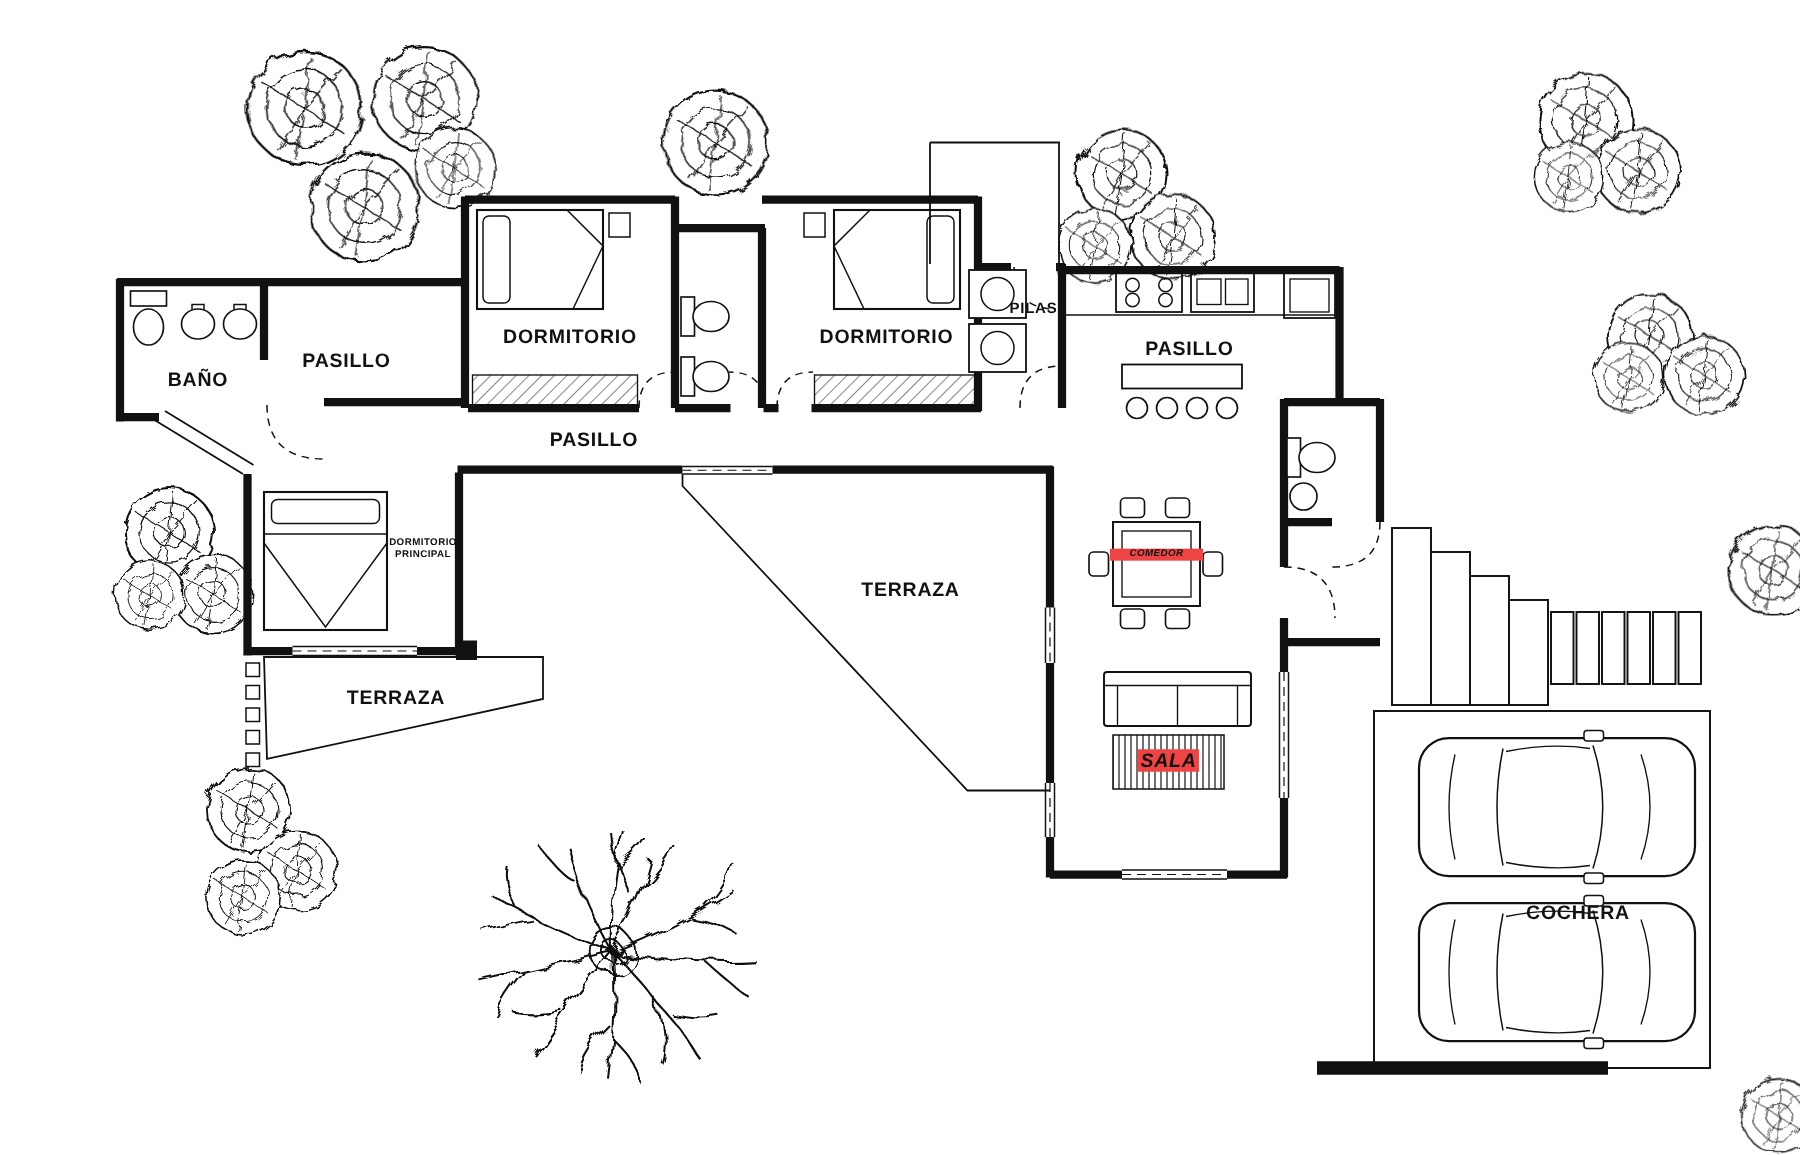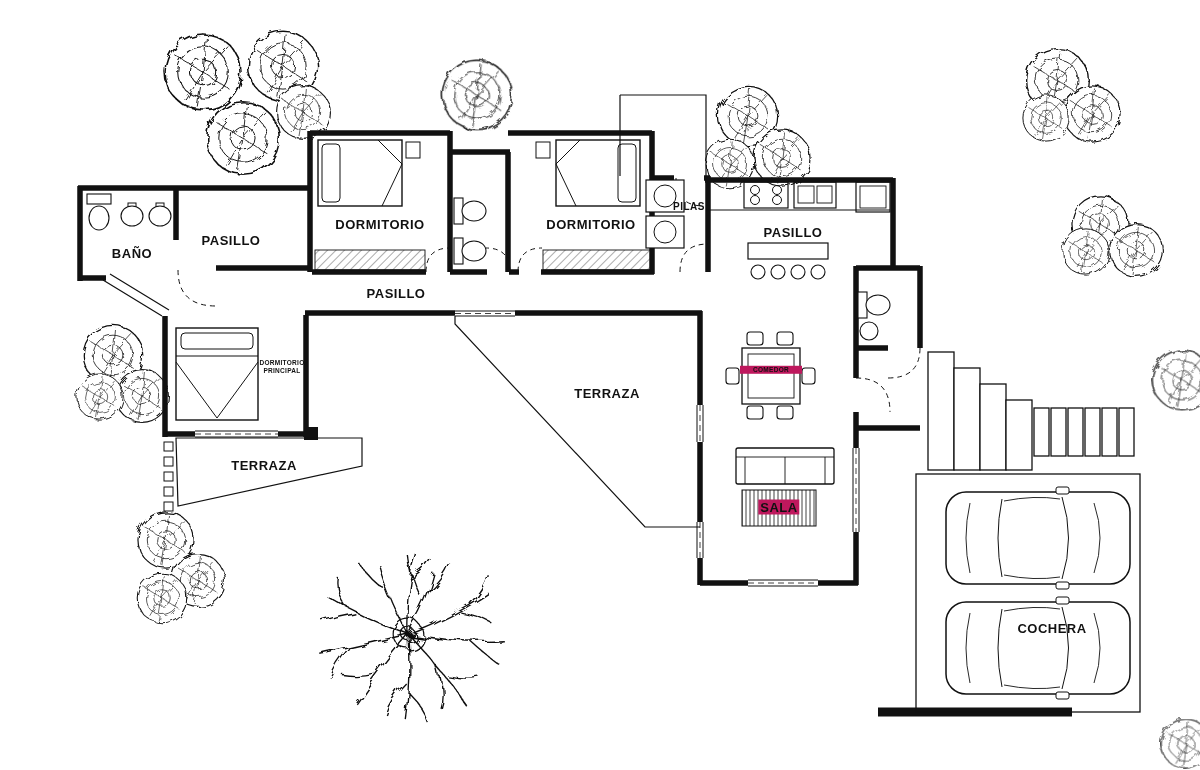--- a/index.html
+++ b/index.html
@@ -2,21 +2,21 @@
 <html><head>
 <meta charset="utf-8">
 <style>
   html,body{margin:0;padding:0;background:#fff;}
   .canvas{position:relative;width:1200px;height:770px;background:#ffffff;overflow:hidden;
           font-family:"Liberation Sans",sans-serif;}
   .canvas svg{position:absolute;left:0;top:0;}
   .lbl{position:absolute;transform:translate(-50%,-50%);font-weight:bold;font-size:13px;
        letter-spacing:.5px;color:#111;white-space:nowrap;z-index:5;}
   .lbl.sm{font-size:6.5px;letter-spacing:.3px;white-space:normal;width:58px;text-align:center;line-height:1.3;}
-  .lbl.halo{background:#be185d;padding:0 2px;}
+  .lbl.halo{background:#ef4444;padding:0 2px;font-style:italic;}
 </style>
 </head>
 <body>
 
 <div class="canvas">
 
 <svg width="1200" height="770" viewBox="0 0 1200 770">
   <defs>
     <filter id="sketch" x="-30%" y="-30%" width="160%" height="160%">
       <feTurbulence type="fractalNoise" baseFrequency="0.09" numOctaves="3" seed="11" result="n"></feTurbulence>
@@ -283,15 +283,15 @@
 <div class="lbl" style="left:380px;top:224px">DORMITORIO</div>
 <div class="lbl" style="left:591px;top:224px">DORMITORIO</div>
 <div class="lbl" style="left:396px;top:293px">PASILLO</div>
 <div class="lbl" style="left:689px;top:206px;font-size:10px">PILAS</div>
 <div class="lbl" style="left:793px;top:232px">PASILLO</div>
 <div class="lbl sm" style="left:282px;top:367px">DORMITORIO PRINCIPAL</div>
 <div class="lbl" style="left:264px;top:465px">TERRAZA</div>
 <div class="lbl" style="left:607px;top:393px">TERRAZA</div>
 <div class="lbl sm halo" style="left:771px;top:370px">COMEDOR</div>
 <div class="lbl halo" style="left:779px;top:507px">SALA</div>
-<div class="lbl" style="left:1052px;top:628px">COCHERA</div>
+<div class="lbl" style="left:1052px;top:608px">COCHERA</div>
 
 </div>
 
 </body></html>

